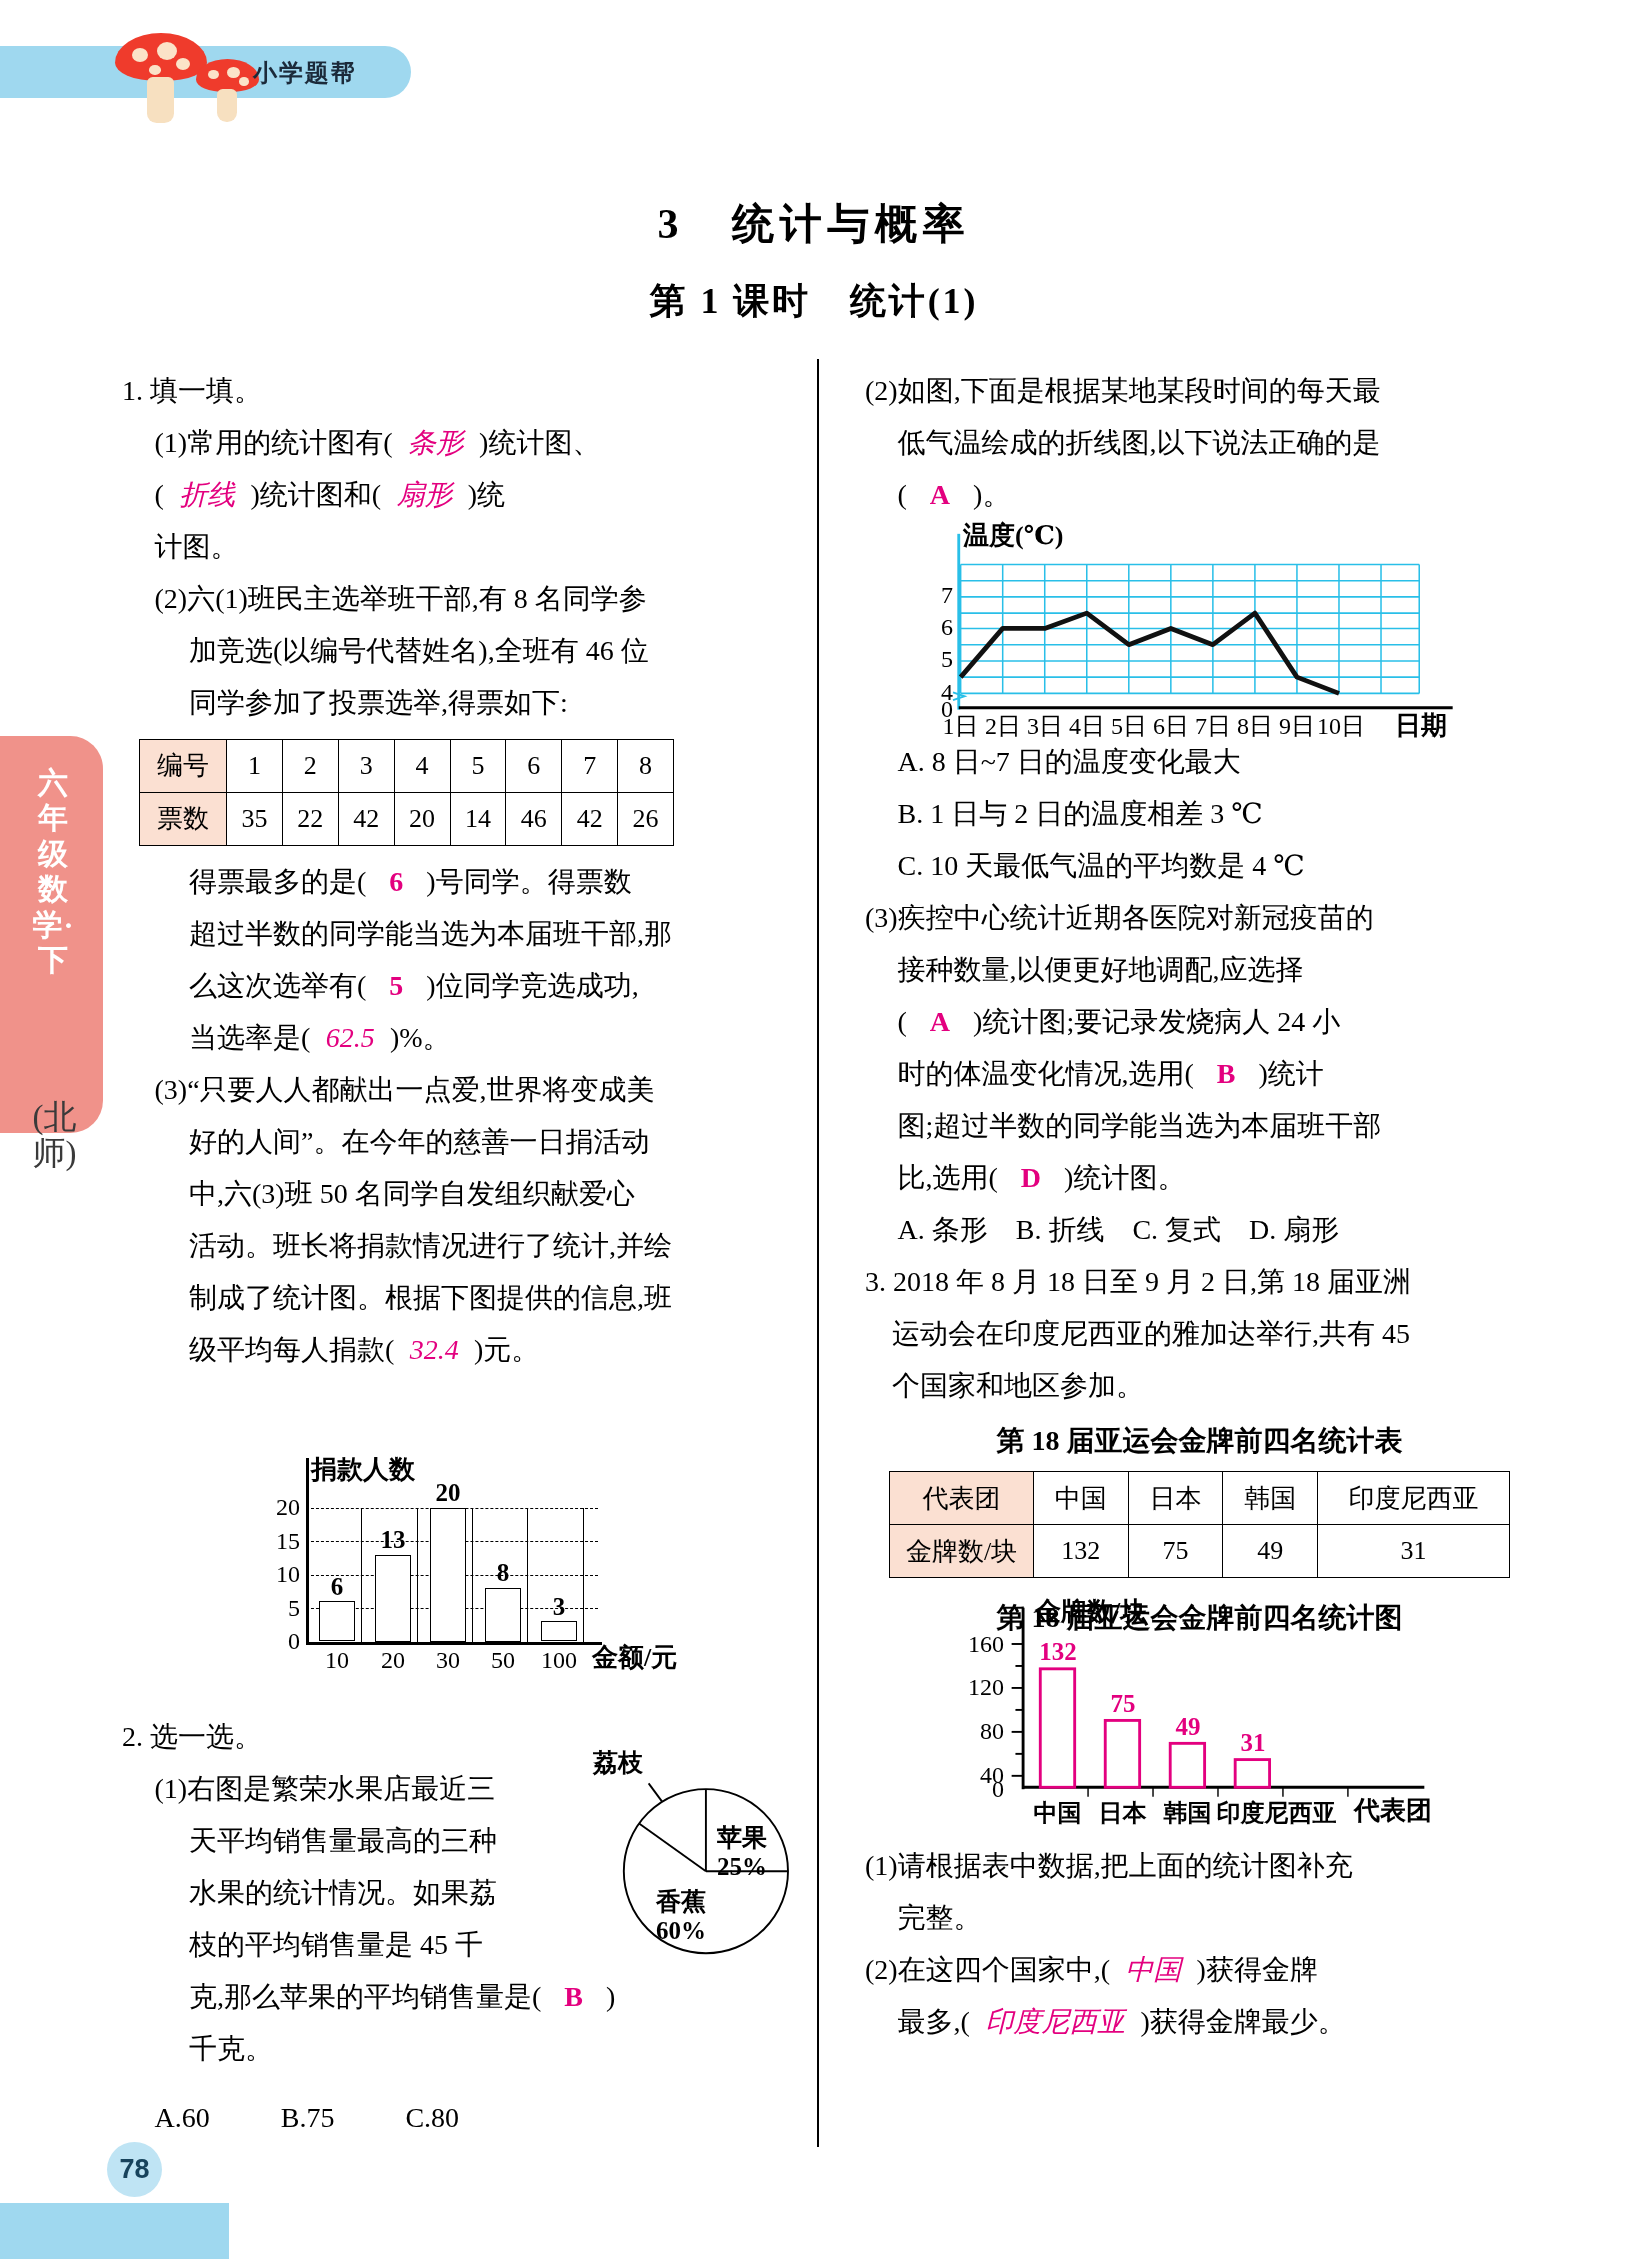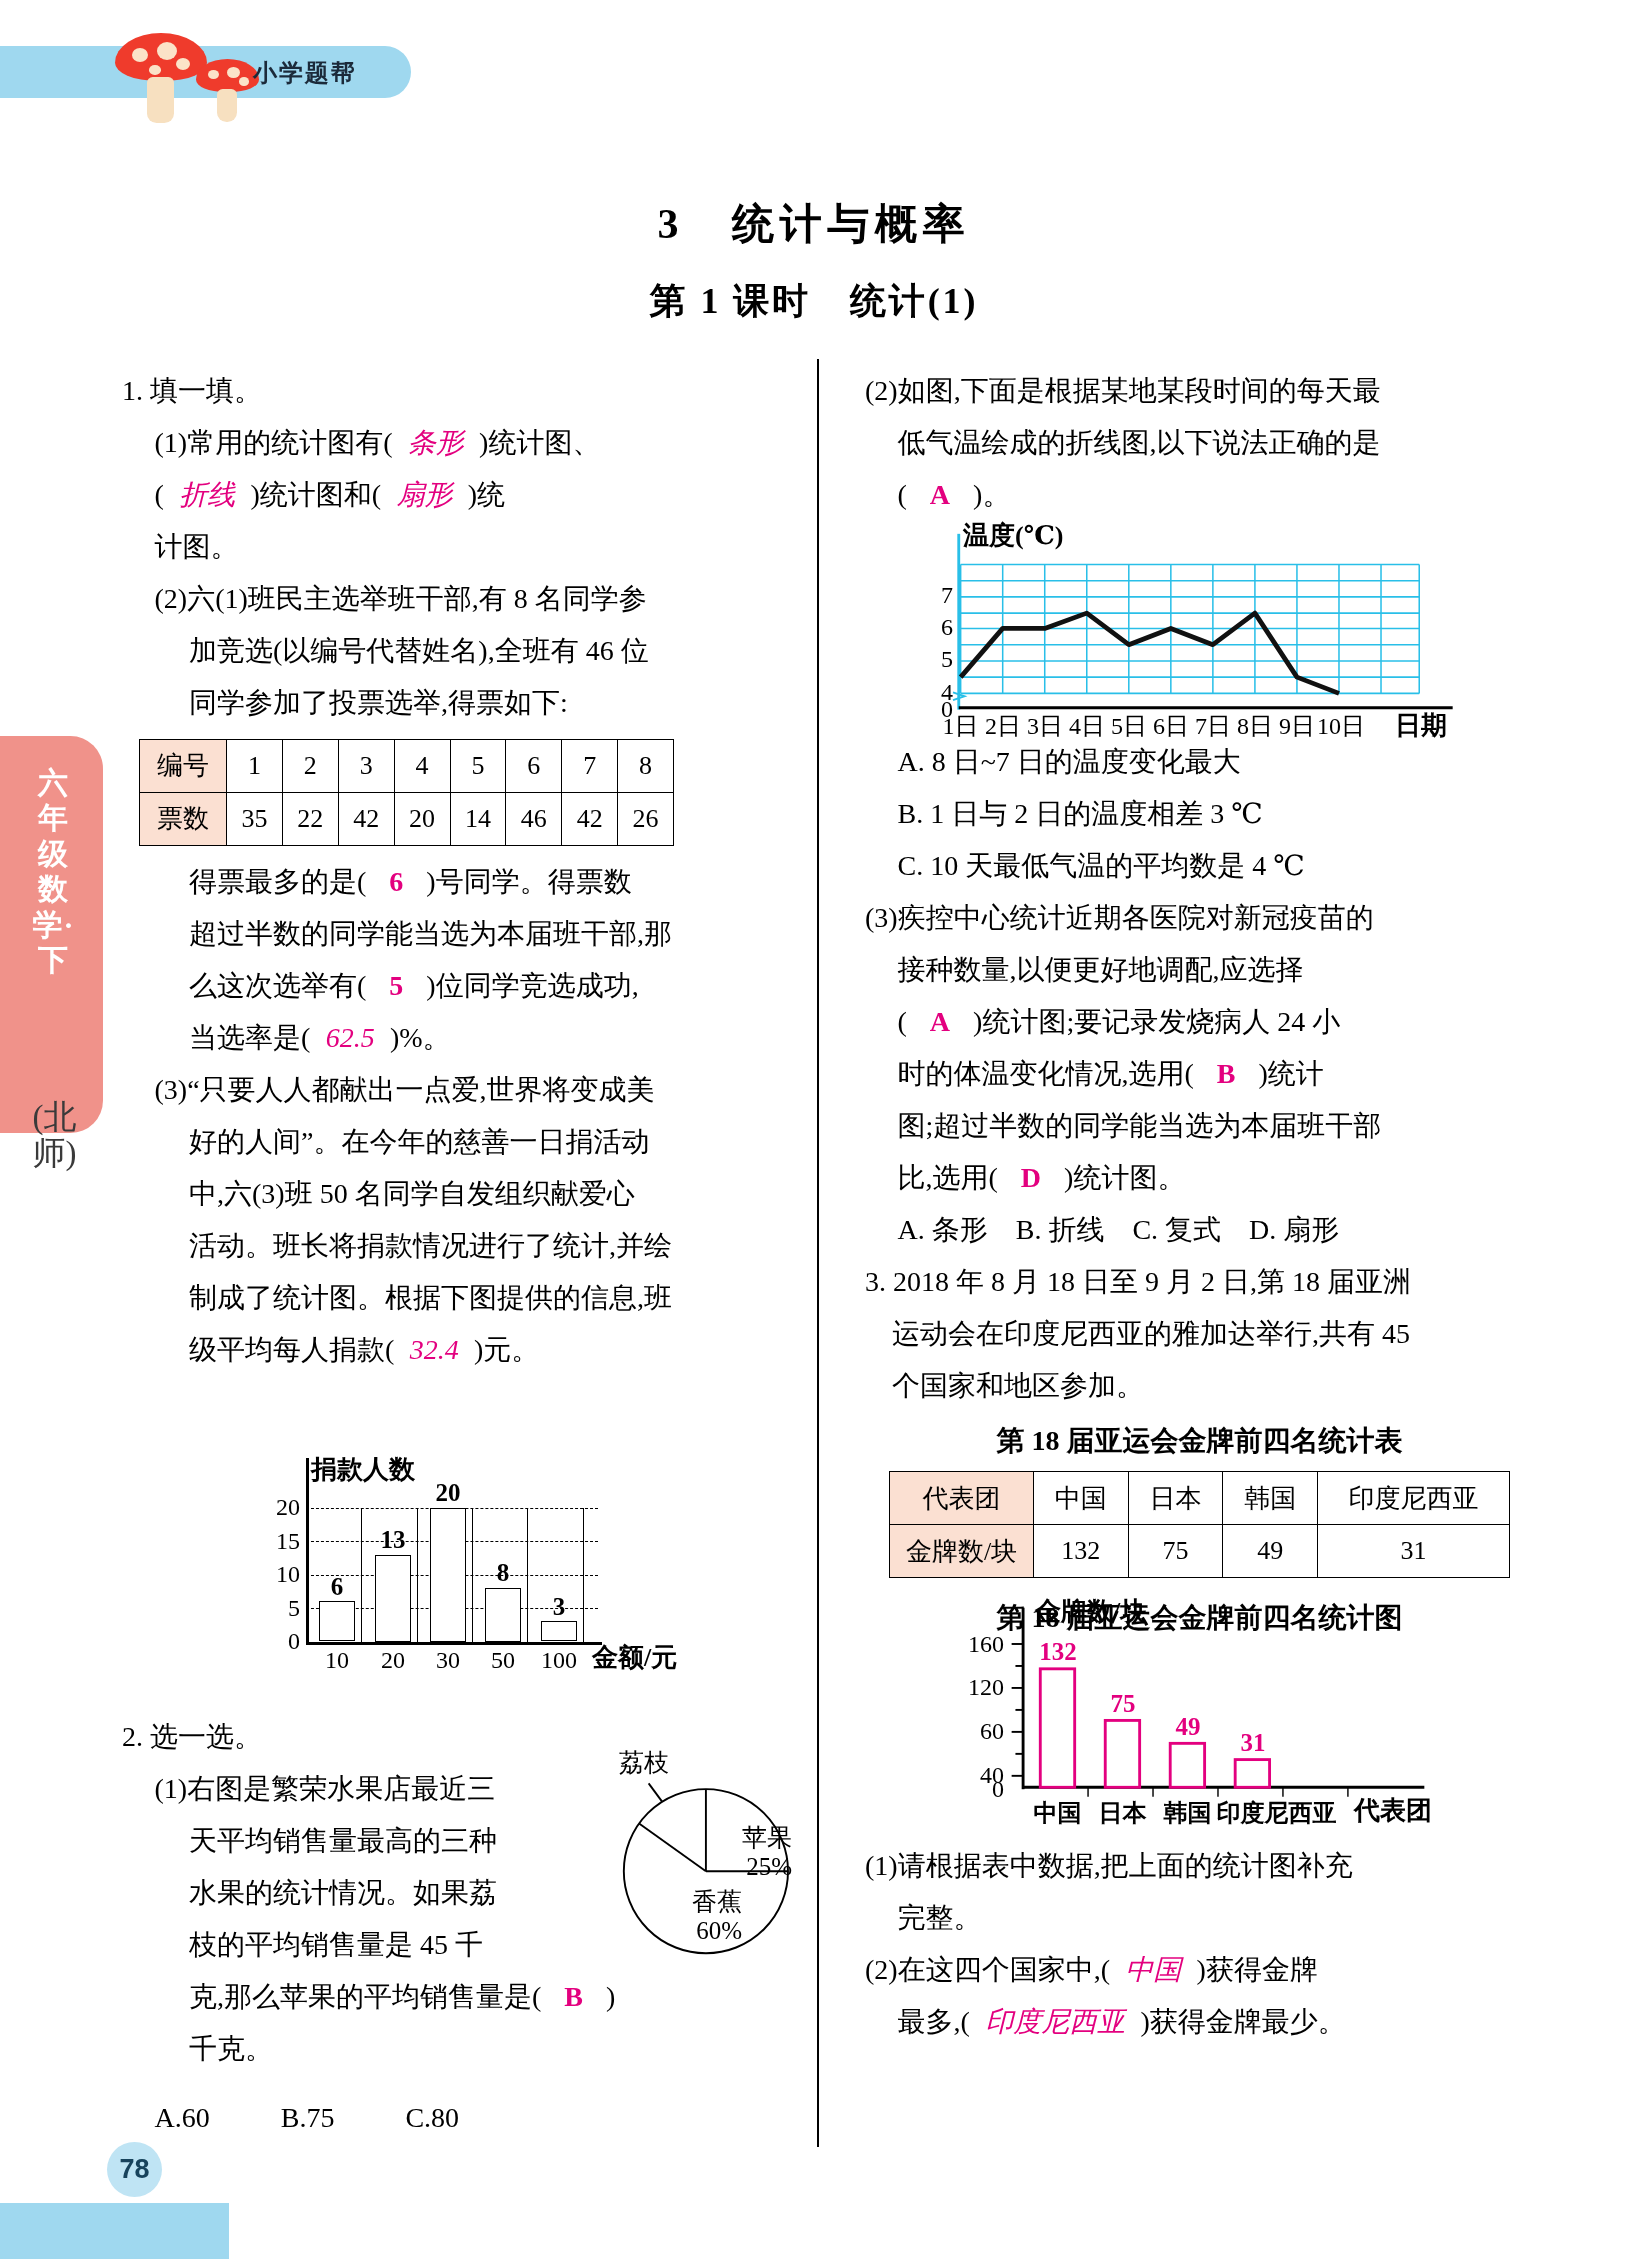--- a/index.html
+++ b/index.html
@@ -94,21 +94,21 @@
   .blabel{position:absolute;font-size:25px;font-weight:bold;text-align:center;}
   .blabel.pink{color:#e3007f;}
   .tick{position:absolute;font-size:24px;text-align:right;}
   .xtick{position:absolute;font-size:24px;text-align:center;}
   .dash{position:absolute;border-top:1.9px dashed #000;}
   .vline{position:absolute;border-left:1px solid #000;}
   .axname{position:absolute;font-size:26px;font-weight:bold;}
 
   
   .pie-wrap{position:absolute;}
-  .pie-lbl{position:absolute;font-size:25px;font-weight:normal;text-align:right;line-height:1.15;}
+  .pie-lbl{position:absolute;font-size:25px;font-weight:bold;text-align:left;line-height:1.15;}
 </style>
 </head>
 <body>
 
 <div class="pg">
 
   <div class="hdr-bar"></div>
   <div class="mush" style="left:115px;top:32.5px;width:92px;height:75px;">
     <div class="cap" style="width:92px;height:48px;"></div>
     <div class="dot" style="left:17px;top:15.3px;width:16.3px;height:14.3px;"></div>
@@ -430,21 +430,21 @@
       </g>
 
       <rect x="128" y="74" width="36" height="124" fill="#fff" stroke="#e3007f" stroke-width="3"></rect>
       <rect x="196" y="128" width="36" height="70" fill="#fff" stroke="#e3007f" stroke-width="3"></rect>
       <rect x="264" y="152" width="36" height="46" fill="#fff" stroke="#e3007f" stroke-width="3"></rect>
       <rect x="332" y="169" width="36" height="29" fill="#fff" stroke="#e3007f" stroke-width="3"></rect>
     </svg>
 
     <div class="tick" style="left:27px;top:32.5px;width:59px;">160</div>
     <div class="tick" style="left:27px;top:76px;width:59px;">120</div>
-    <div class="tick" style="left:27px;top:120px;width:59px;">60</div>
+    <div class="tick" style="left:27px;top:120px;width:59px;">80</div>
     <div class="tick" style="left:27px;top:164px;width:59px;">40</div>
     <div class="tick" style="left:27px;top:178px;width:59px;">0</div>
 
     <div class="blabel pink" style="left:113px;top:40px;width:54px;">132</div>
     <div class="blabel pink" style="left:178px;top:92px;width:54px;">75</div>
     <div class="blabel pink" style="left:243px;top:115px;width:54px;">49</div>
     <div class="blabel pink" style="left:308px;top:131px;width:54px;">31</div>
 
     <div class="xtick" style="left:105px;top:199px;width:69px;font-weight:bold;">中国</div>
     <div class="xtick" style="left:170px;top:199px;width:69px;font-weight:bold;">日本</div>

